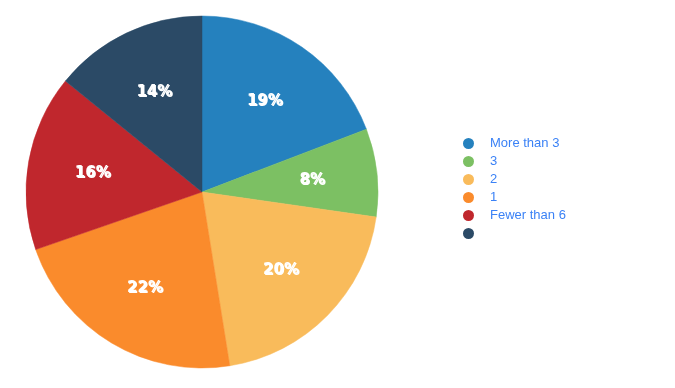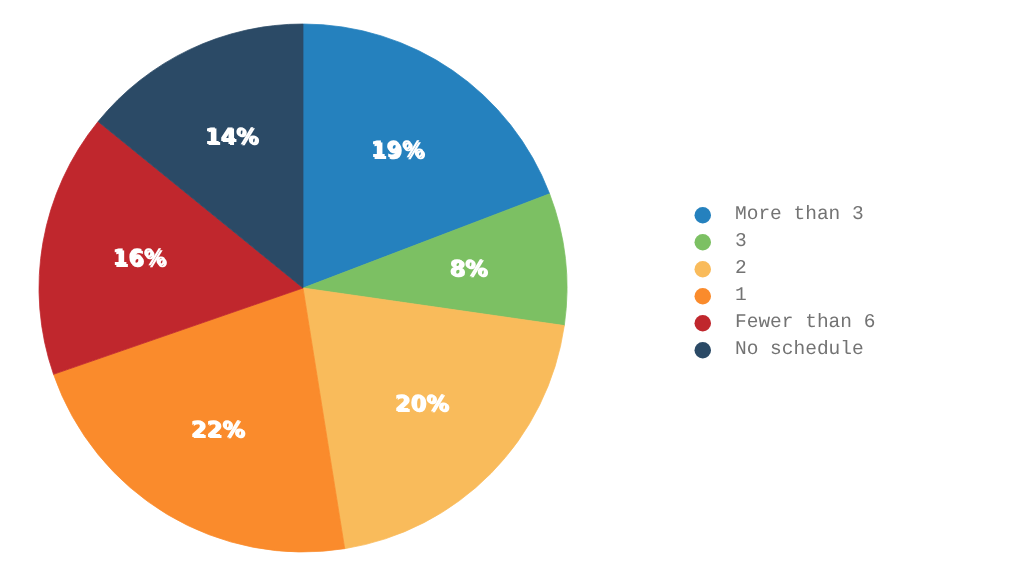--- a/index.html
+++ b/index.html
@@ -47,23 +47,23 @@
     height: 18px;
   }
   .legend-swatch {
     width: 11px;
     height: 11px;
     border-radius: 50%;
     flex: 0 0 auto;
     margin-right: 0px;
   }
   .legend-label {
-    font-family: Liberation Mono, monospace;
+    font-family: Liberation Sans, sans-serif;
     font-size: 13px;
-    color: #737373;
+    color: #3b82f6;
     margin-left: 16px;
     white-space: nowrap;
     line-height: 18px;
   }
 </style>
 </head>
 <body>
 
 <div id="chart-root">
   <svg id="pie-svg" viewBox="0 0 675 388" xmlns="http://www.w3.org/2000/svg">
@@ -107,16 +107,15 @@
       <div class="legend-row">
         <span class="legend-swatch" style="background: rgb(250, 139, 44);"></span>
         <span class="legend-label">1</span>
       </div>
       <div class="legend-row">
         <span class="legend-swatch" style="background: rgb(192, 39, 45);"></span>
         <span class="legend-label">Fewer than 6</span>
       </div>
       <div class="legend-row">
         <span class="legend-swatch" style="background: rgb(43, 74, 102);"></span>
-        <span class="legend-label">No schedule</span>
       </div>
     </div>
 </div>
 
 </body></html>

